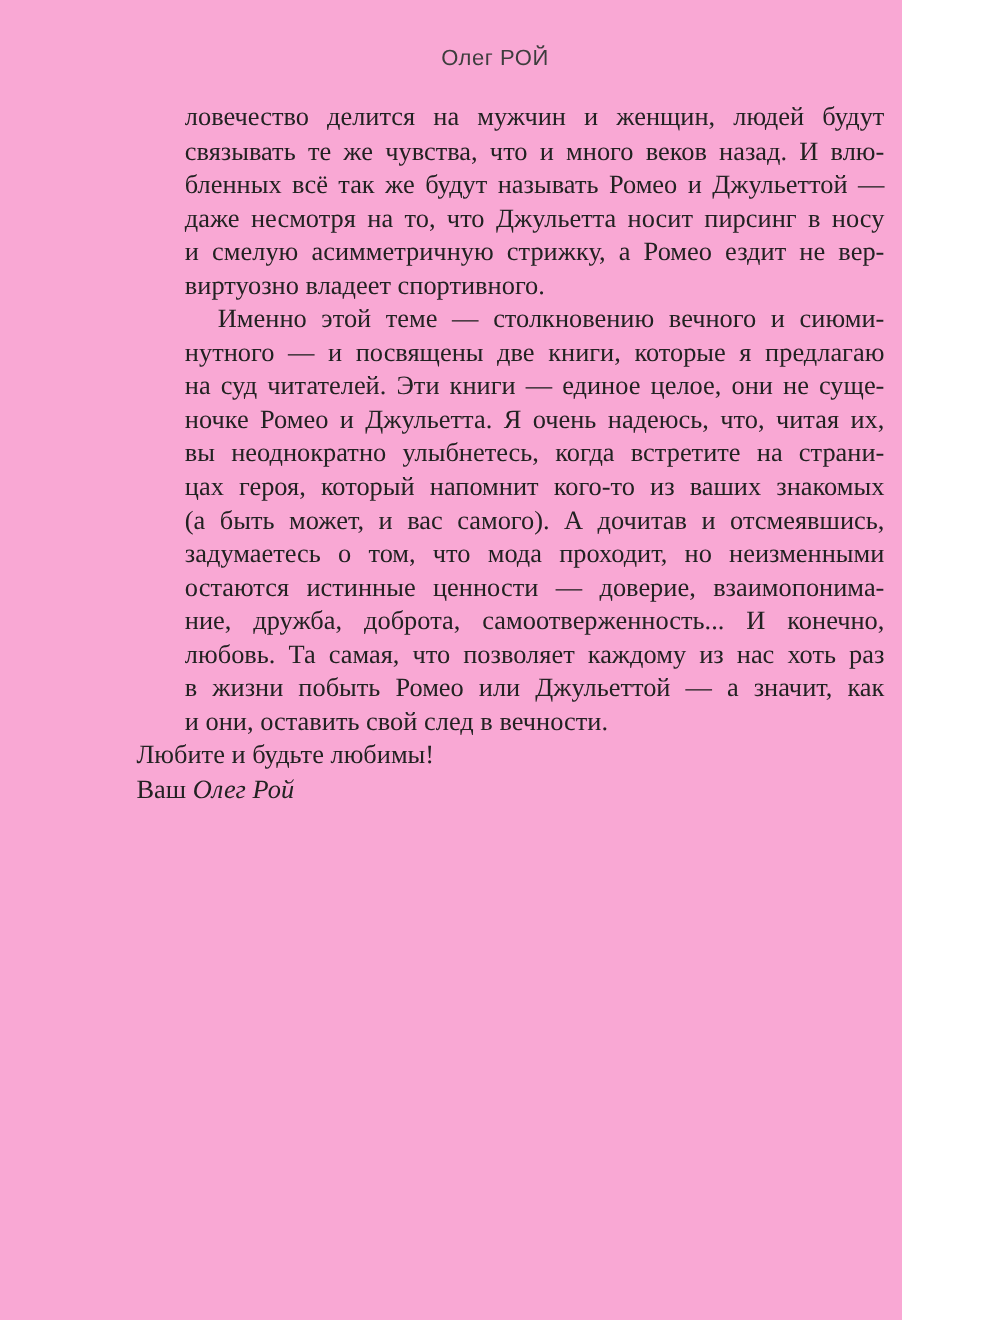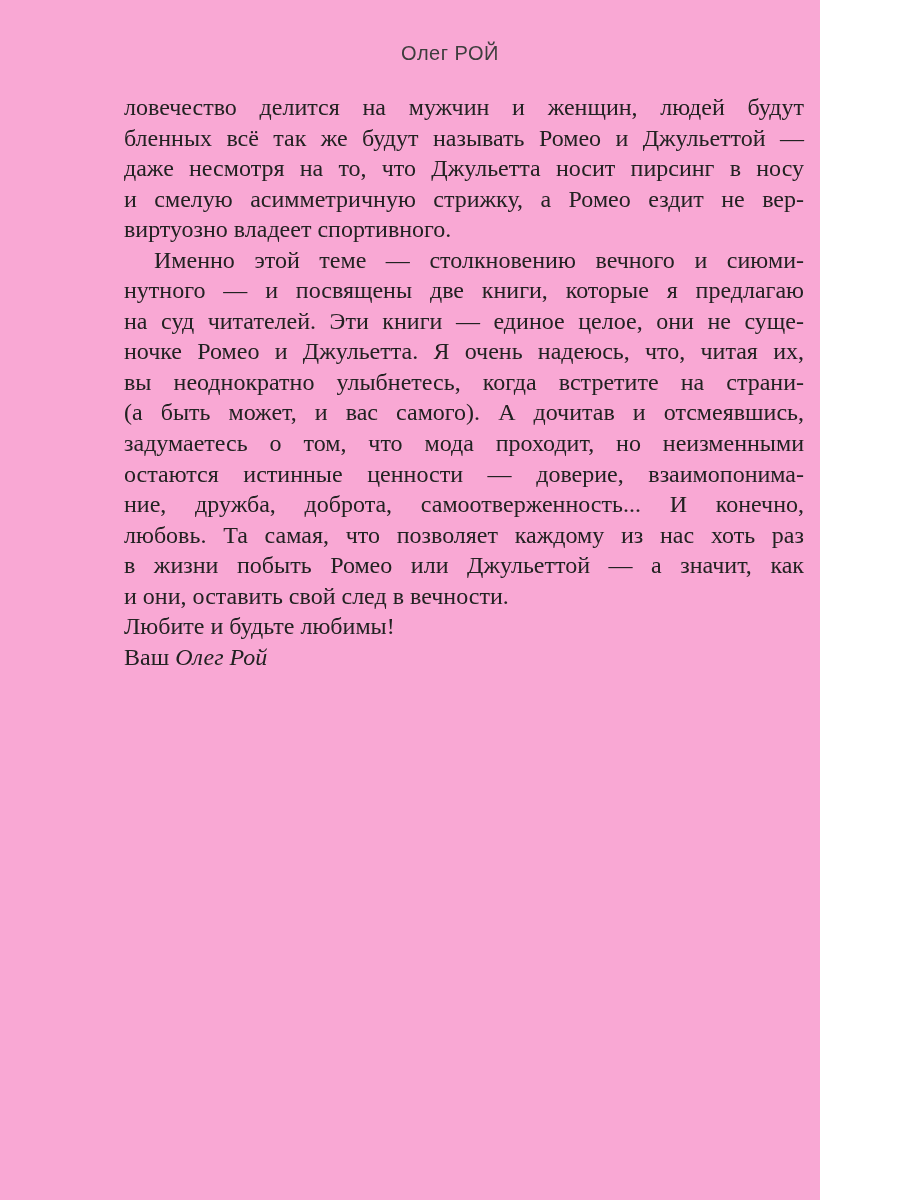--- a/index.html
+++ b/index.html
@@ -36,20 +36,21 @@
     font-size: 24px;
     line-height: 30.55px;
     color: #222222;
   }
   .text-block .line {
     text-align: justify;
     text-align-last: justify;
     white-space: normal;
     height: 30.55px;
     overflow: visible;
+    margin-left: 44px;
   }
   .text-block .line.para-last {
     text-align-last: left;
   }
   .text-block .line.indent {
     text-indent: 30px;
   }
   .closing {
     text-align: left;
   }
@@ -64,29 +65,31 @@
 </head>
 <body>
 
 <div class="page">
 
   <div class="running-head">Олег РОЙ</div>
 
   <div class="text-block">
     <div id="paragraphs">
         <div class="line">ловечество делится на мужчин и женщин, людей будут</div>
+        <div class="line">связывать те же чувства, что и много веков назад. И влю-</div>
         <div class="line">бленных всё так же будут называть Ромео и Джульеттой —</div>
         <div class="line">даже несмотря на то, что Джульетта носит пирсинг в носу</div>
         <div class="line">и смелую асимметричную стрижку, а Ромео ездит не вер-</div>
         <div class="line para-last">виртуозно владеет спортивного.</div>
         <div class="line indent">Именно этой теме — столкновению вечного и сиюми-</div>
         <div class="line">нутного — и посвящены две книги, которые я предлагаю</div>
         <div class="line">на суд читателей. Эти книги — единое целое, они не суще-</div>
         <div class="line">ночке Ромео и Джульетта. Я очень надеюсь, что, читая их,</div>
         <div class="line">вы неоднократно улыбнетесь, когда встретите на страни-</div>
+        <div class="line">цах героя, который напомнит кого-то из ваших знакомых</div>
         <div class="line">(а быть может, и вас самого). А дочитав и отсмеявшись,</div>
         <div class="line">задумаетесь о том, что мода проходит, но неизменными</div>
         <div class="line">остаются истинные ценности — доверие, взаимопонима-</div>
         <div class="line">ние, дружба, доброта, самоотверженность... И конечно,</div>
         <div class="line">любовь. Та самая, что позволяет каждому из нас хоть раз</div>
         <div class="line">в жизни побыть Ромео или Джульеттой — а значит, как</div>
         <div class="line para-last">и они, оставить свой след в вечности.</div>
       </div>
 
     <div class="closing">

